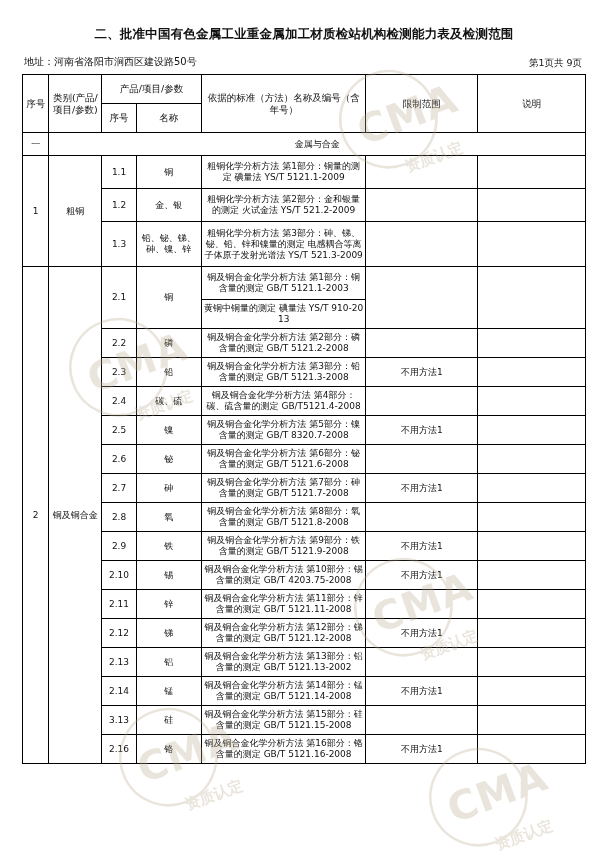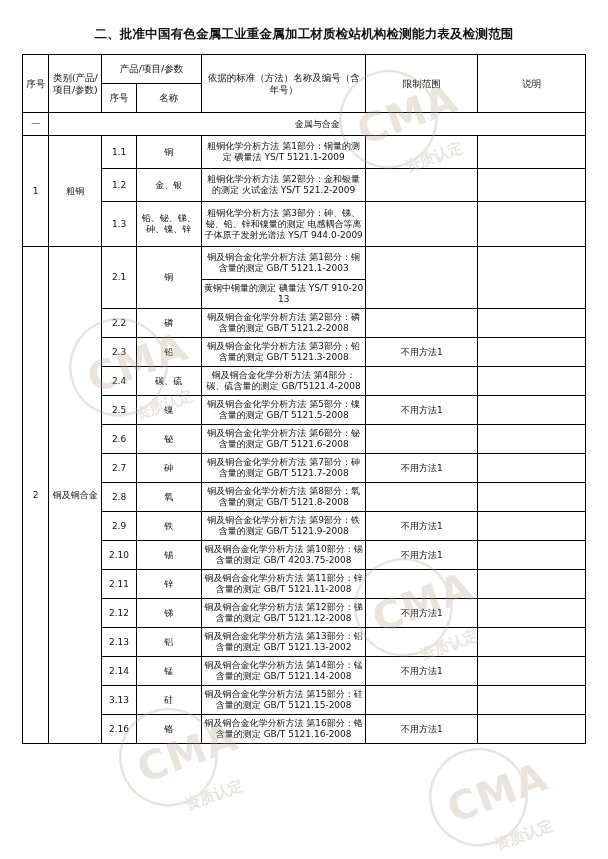--- a/index.html
+++ b/index.html
@@ -116,20 +116,24 @@
   .wm-ring { fill: none; stroke: #b9a98e; stroke-width: 2.5; }
 </style>
 </head>
 <body>
 
 <div class="page">
 
   <div class="doc-title">二、批准中国有色金属工业重金属加工材质检站机构检测能力表及检测范围</div>
 
 
+  <div class="meta-row">
+    <div class="meta-line">地址：河南省洛阳市涧西区建设路50号</div>
+    <div class="page-no">第1页共 9页</div>
+  </div>
 
   <table class="main">
     <colgroup>
       <col class="col-seq">
         <col class="col-cat">
         <col class="col-psn">
         <col class="col-name">
       <col class="col-std">
         <col class="col-limit">
         <col class="col-note">
@@ -166,21 +170,21 @@
       <tr class="row-tall">
         <td>1.2</td>
         <td class="name-cell">金、银</td>
         <td class="std-cell">粗铜化学分析方法 第2部分：金和银量的测定 火试金法 YS/T 521.2-2009</td>
         <td></td>
         <td></td>
       </tr>
       <tr class="row-vtall">
         <td>1.3</td>
         <td class="name-cell">铅、铋、锑、砷、镍、锌</td>
-        <td class="std-cell">粗铜化学分析方法 第3部分：砷、锑、铋、铅、锌和镍量的测定 电感耦合等离子体原子发射光谱法 YS/T 944.0-2009</td>
+        <td class="std-cell">粗铜化学分析方法 第3部分：砷、锑、铋、铅、锌和镍量的测定 电感耦合等离子体原子发射光谱法 YS/T 521.3-2009</td>
         <td></td>
         <td></td>
       </tr>
 
       <tr class="row-tall">
         <td rowspan="17">2</td>
         <td rowspan="17" class="cat-cell">铜及铜合金</td>
         <td rowspan="2">2.1</td>
         <td rowspan="2" class="name-cell">铜</td>
         <td class="std-cell">铜及铜合金化学分析方法 第1部分：铜含量的测定 GB/T 5121.1-2003</td>
@@ -208,21 +212,21 @@
       <tr class="row-med">
         <td>2.4</td>
         <td class="name-cell">碳、硫</td>
         <td class="std-cell">铜及铜合金化学分析方法 第4部分：碳、硫含量的测定 GB/T5121.4-2008</td>
         <td></td>
         <td></td>
       </tr>
       <tr class="row-med">
         <td>2.5</td>
         <td class="name-cell">镍</td>
-        <td class="std-cell">铜及铜合金化学分析方法 第5部分：镍含量的测定 GB/T 5121.5-2008</td>
+        <td class="std-cell">铜及铜合金化学分析方法 第5部分：镍含量的测定 GB/T 8320.7-2008</td>
         <td>不用方法1</td>
         <td></td>
       </tr>
       <tr class="row-med">
         <td>2.6</td>
         <td class="name-cell">铋</td>
         <td class="std-cell">铜及铜合金化学分析方法 第6部分：铋含量的测定 GB/T 5121.6-2008</td>
         <td></td>
         <td></td>
       </tr>

